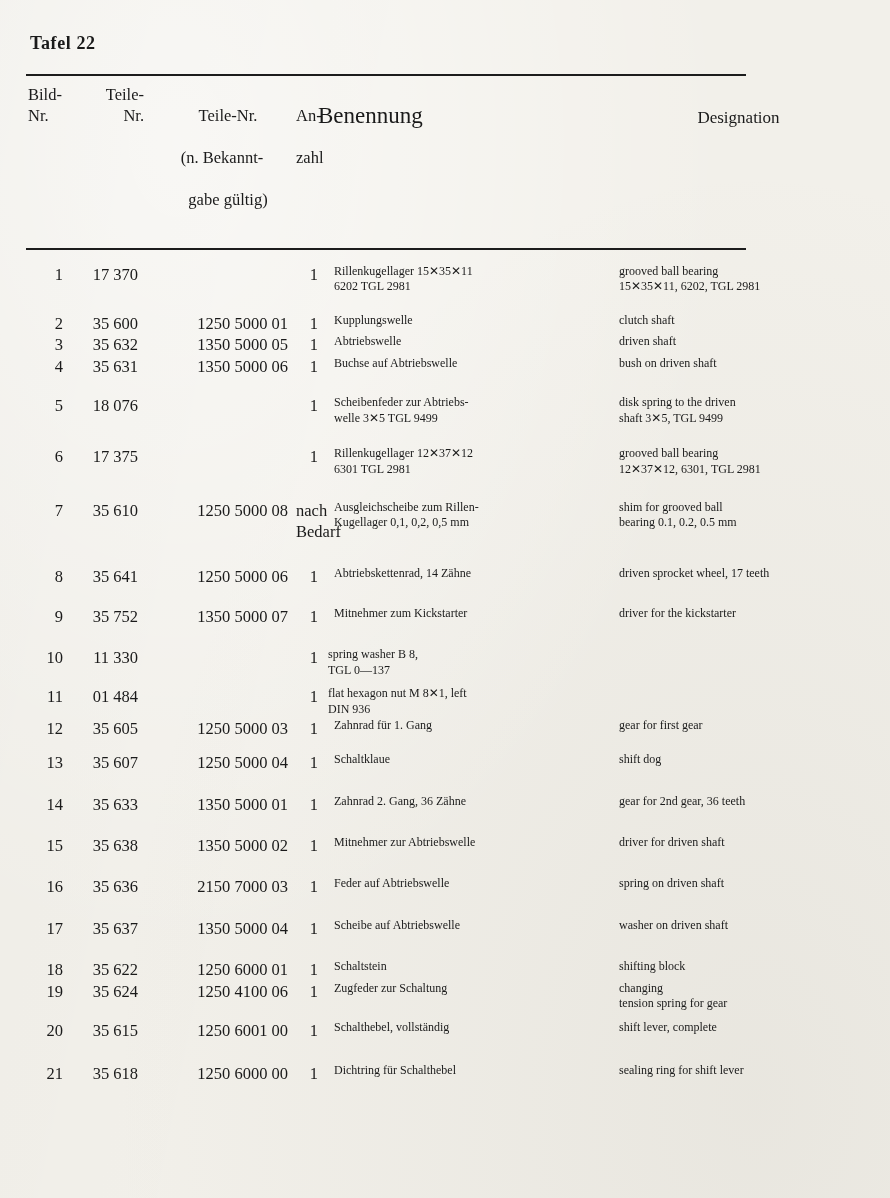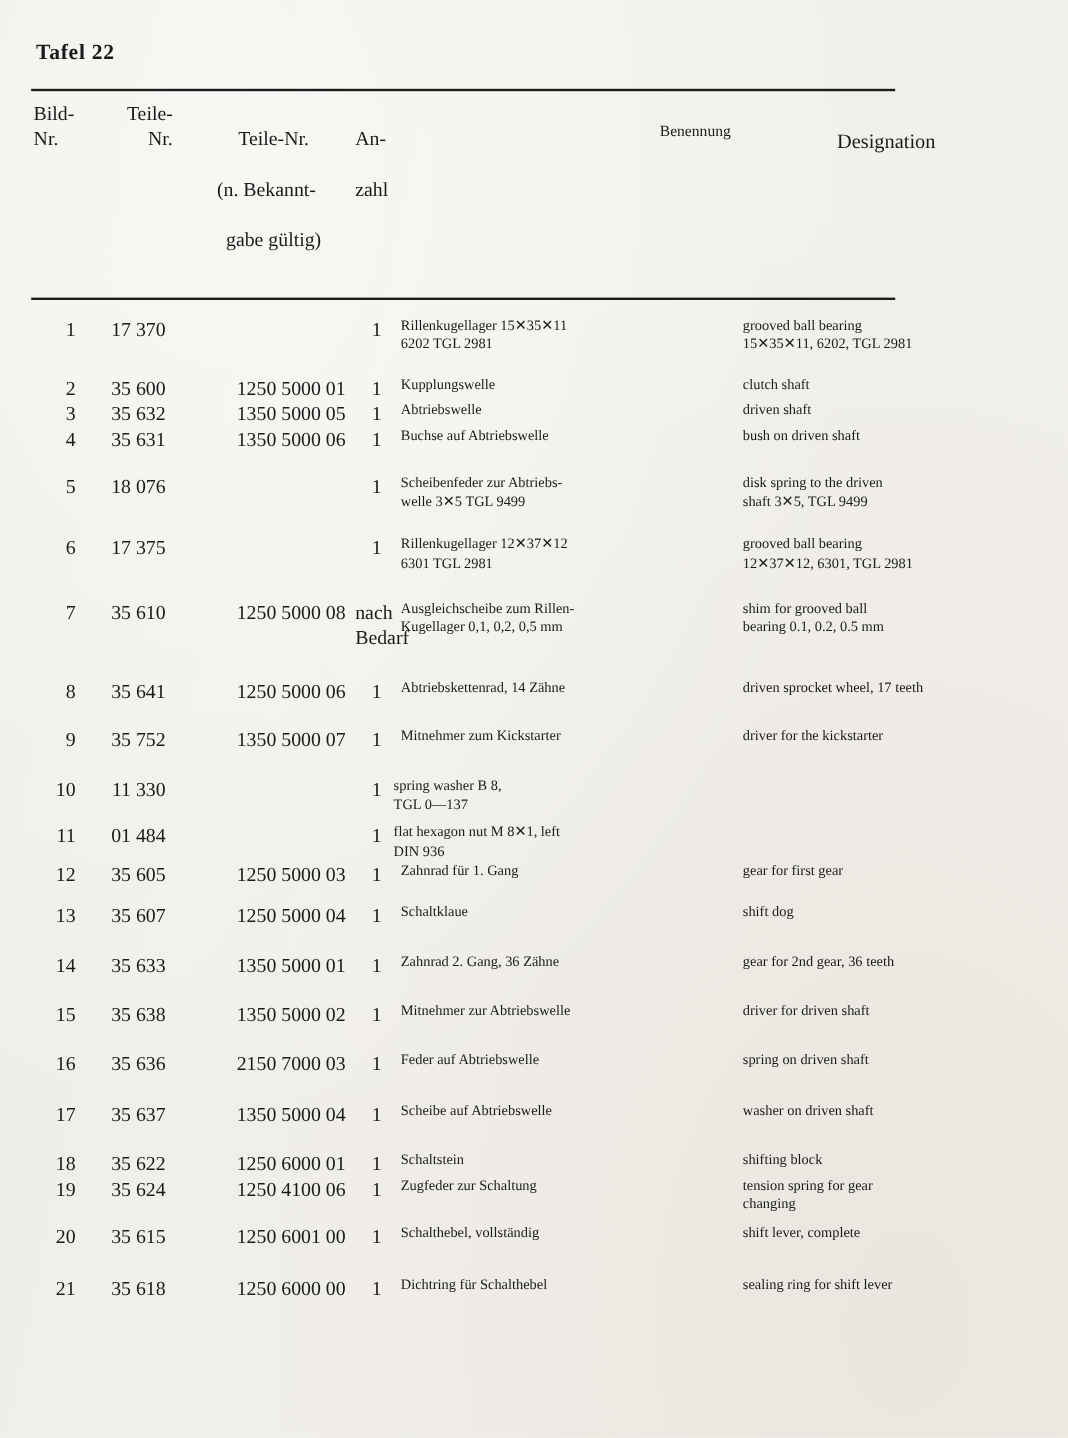--- a/index.html
+++ b/index.html
@@ -71,21 +71,21 @@
   .header-row {
     padding: 9px 0 7px 0;
     font-size: 16.5px;
     line-height: 1.27;
   }
   .header-row .hcell { white-space: pre-line; }
   .hd-bild   { text-align: left;  padding-left: 2px; }
   .hd-teile  { text-align: right;  padding-left: 0px; }
   .hd-teilnr { text-align: center;  padding-left: 4px; }
   .hd-anz    { text-align: left;  padding-left: 0px; }
-  .hd-ben    { text-align: right; font-size: 13px; padding-top: 16px; }
+  .hd-ben    { text-align: left; font-size: 23px; padding-top: 16px; }
   .hd-des    { text-align: center; font-size: 17px; padding-top: 22px; padding-left:6px;}
 
   .hdr-sub { display:block; }
   .hdr-indent { padding-left: 12px; display:block; }
 
   
   .tbody { padding-top: 14px; }
   .datarow {
     font-size: 17px;
     line-height: 1.30;
@@ -357,22 +357,22 @@
       </div>
       <div class="trow datarow">
         <div class="c-bild cellnum"><span class="nowrap">19</span></div>
         <div class="c-teile cellnum"><span class="nowrap">35 624</span></div>
         <div class="c-teilnr cellnum"><span class="nowrap">1250 4100 06</span></div>
         <div class="c-anz cellnum"><span class="nowrap">1</span></div>
         <div class="c-ben celltext">
           <span class="sub">Zugfeder zur Schaltung</span>
         </div>
         <div class="c-des celltext">
+          <span class="sub">changing</span>
           <span class="sub">tension spring for gear</span>
-          <span class="sub">changing</span>
         </div>
       </div>
       <div class="trow datarow" style="margin-top: 8px;">
         <div class="c-bild cellnum"><span class="nowrap">20</span></div>
         <div class="c-teile cellnum"><span class="nowrap">35 615</span></div>
         <div class="c-teilnr cellnum"><span class="nowrap">1250 6001 00</span></div>
         <div class="c-anz cellnum"><span class="nowrap">1</span></div>
         <div class="c-ben celltext">
           <span class="sub">Schalthebel, vollständig</span>
         </div>

